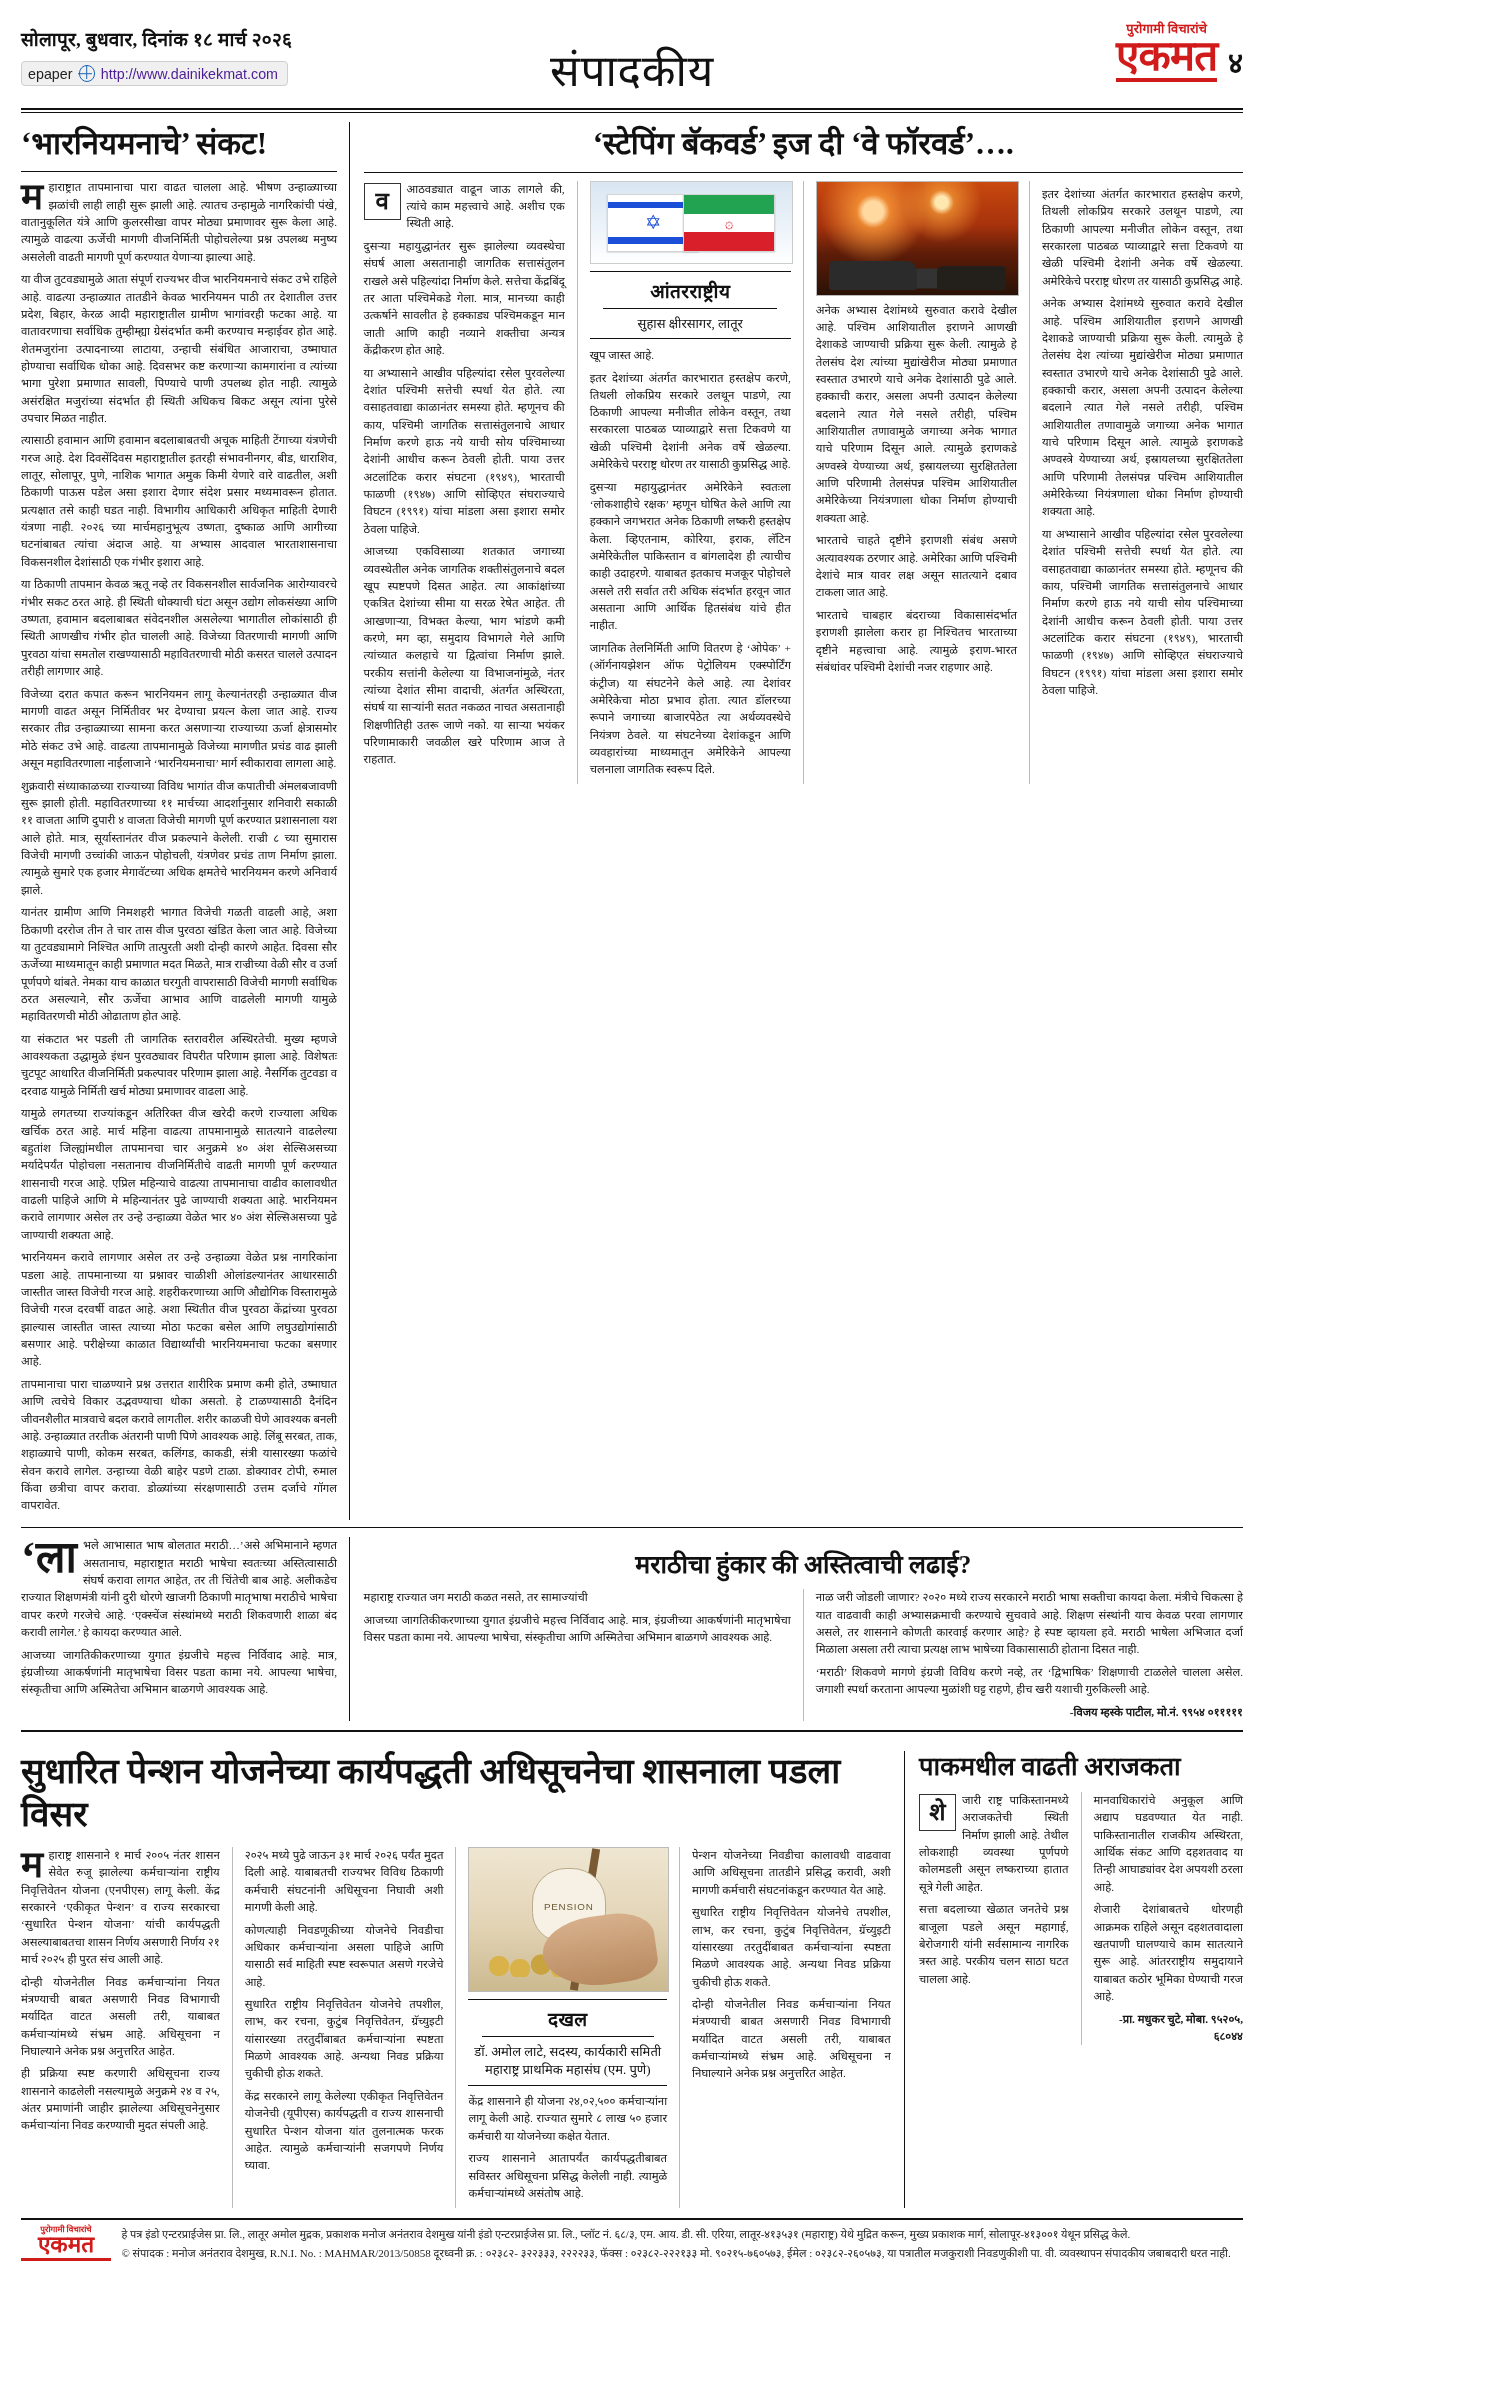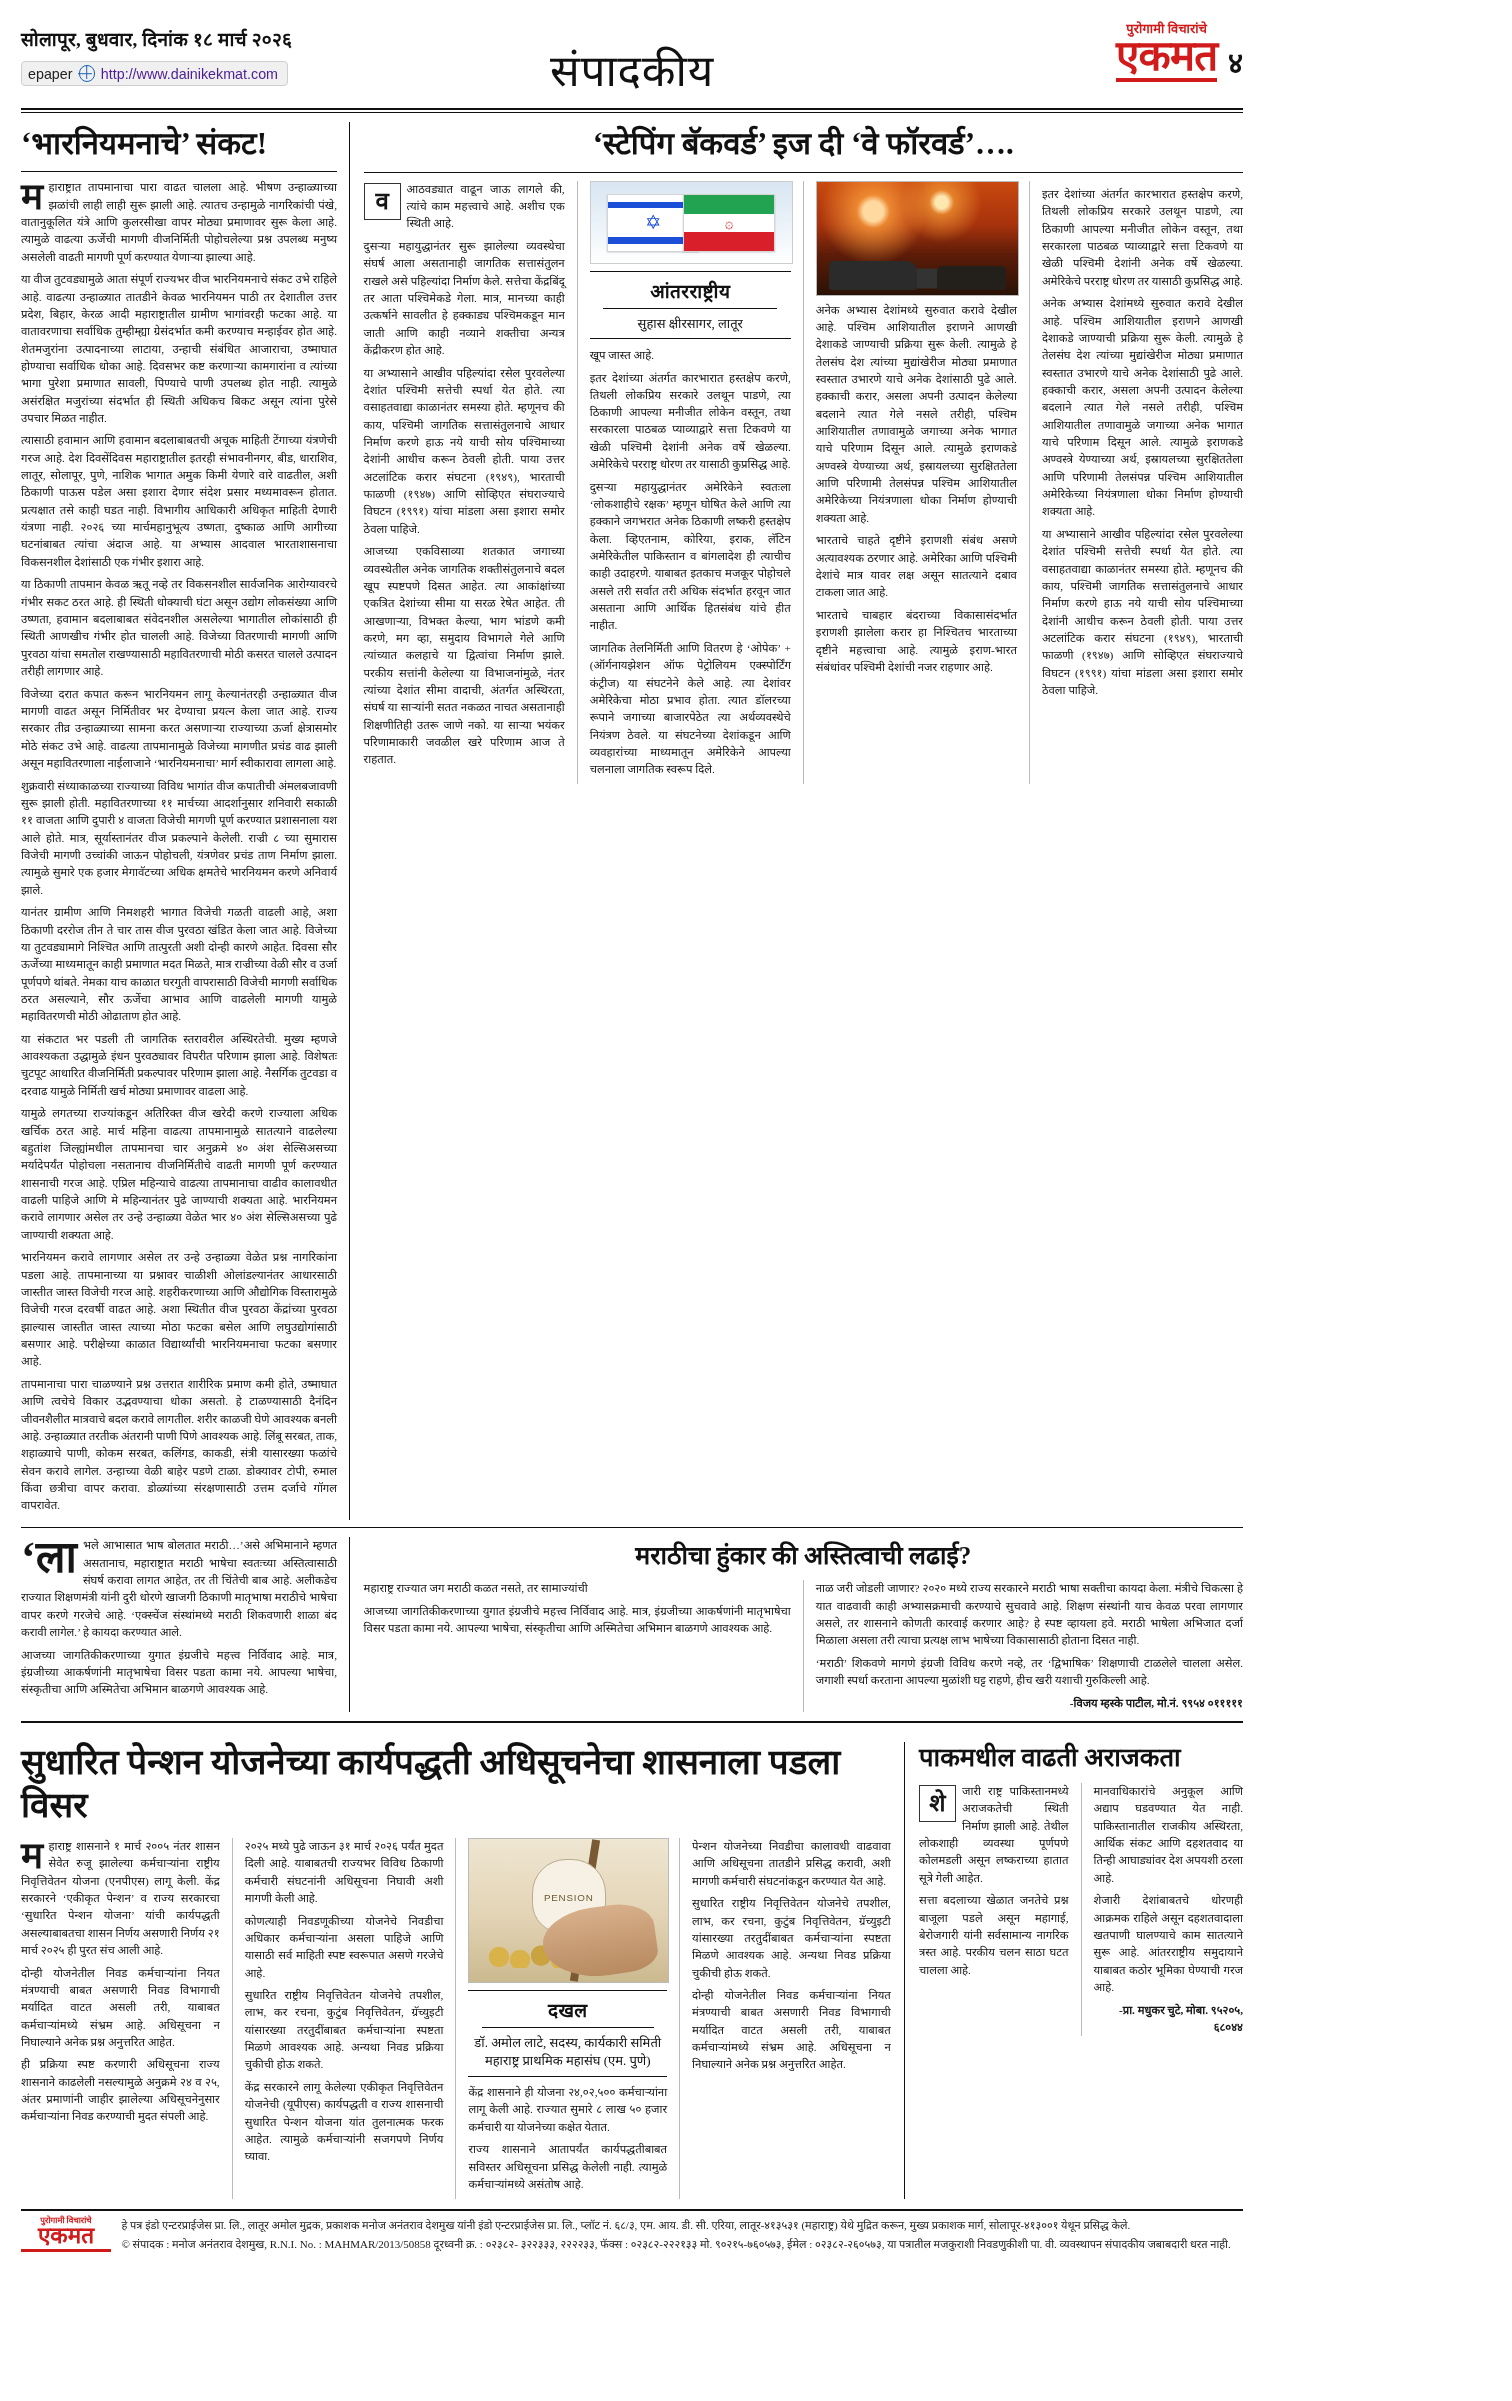--- a/index.html
+++ b/index.html
@@ -316,20 +316,21 @@
     padding-top: 9px;
   }
   .mid-left {
     width: 316px;
     padding-right: 12px;
     border-right: 0.8px solid #111;
   }
   .mid-right {
     flex: 1;
     padding-left: 13.6px;
+    margin-top: 9px;
   }
   .headline-3 {
     font-size: 25px;
     font-weight: bold;
     text-align: center;
     margin: 0 0 9px 0;
   }
   .quote-cap {
     float: left;
     font-size: 44px;

